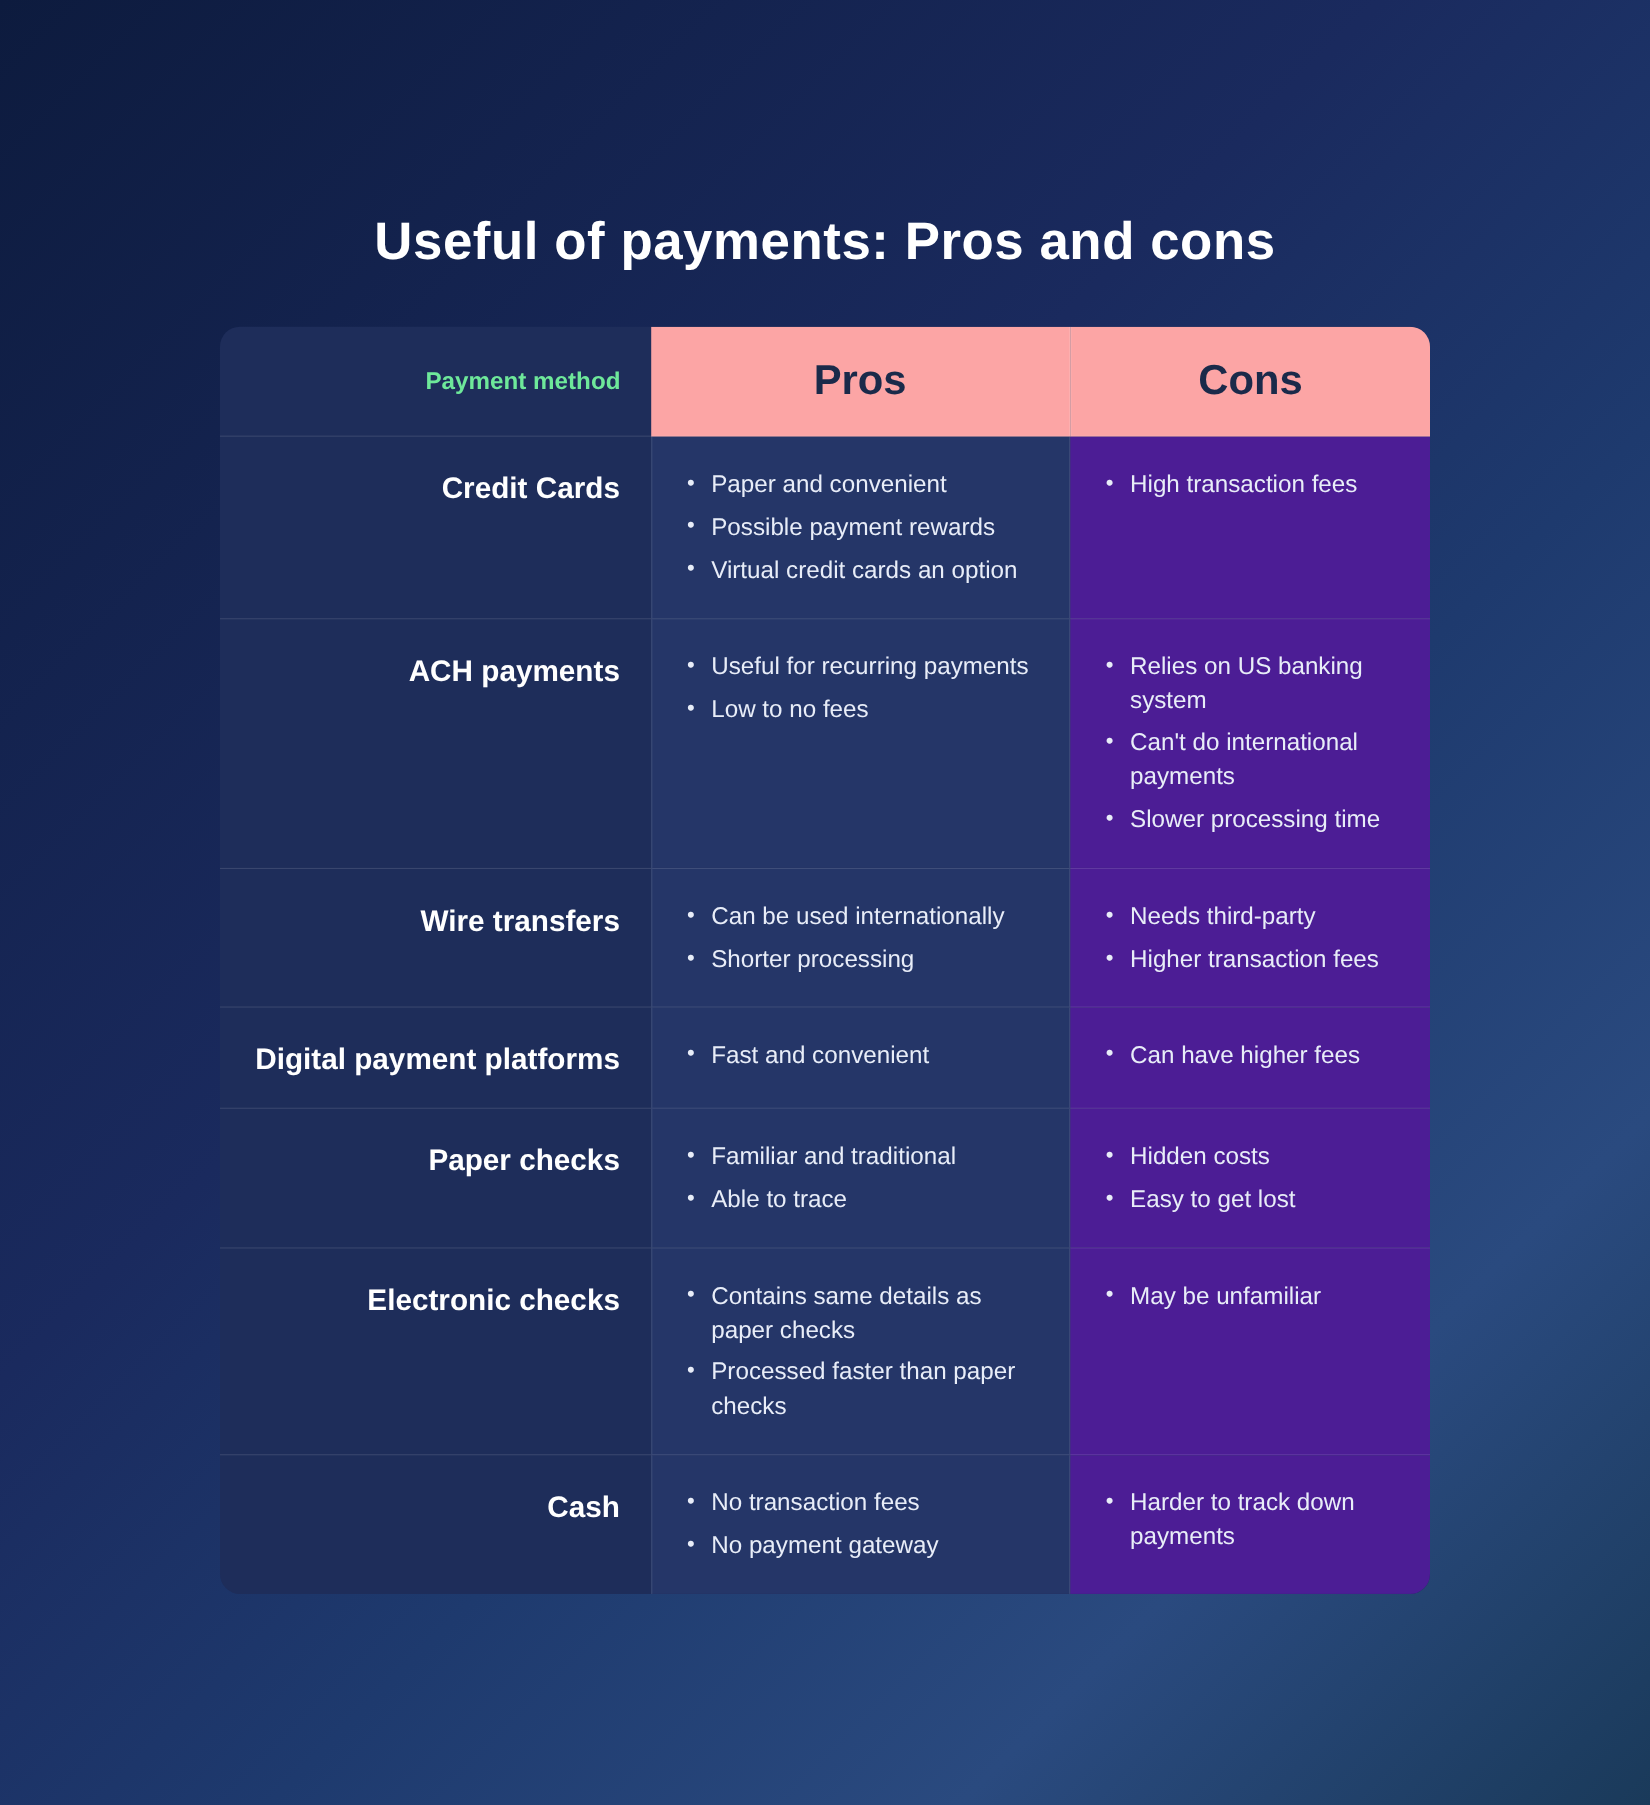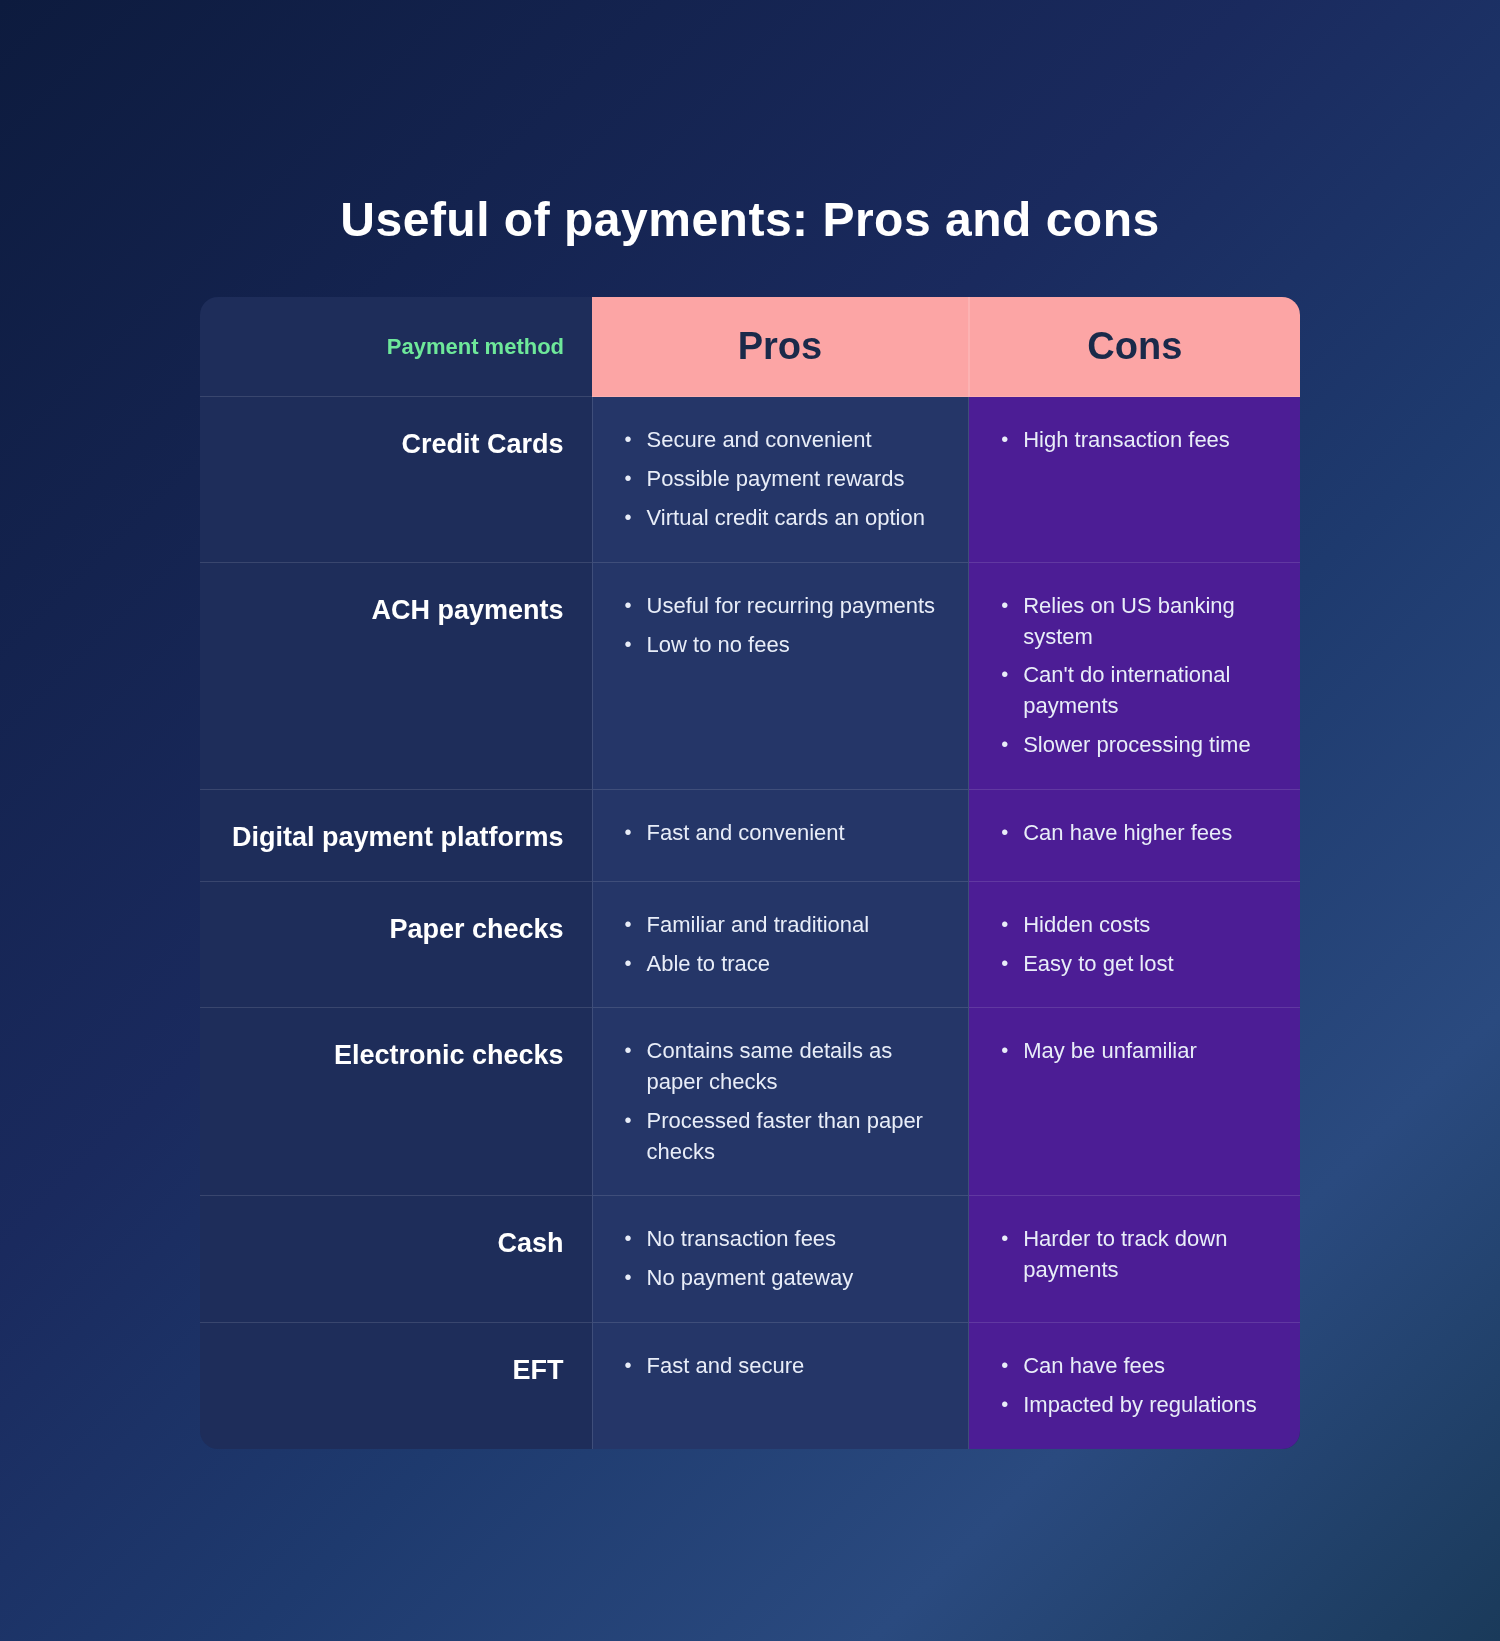--- a/index.html
+++ b/index.html
@@ -142,21 +142,21 @@
           <th class="method-header">Payment method</th>
           <th class="pros-header">Pros</th>
           <th class="cons-header">Cons</th>
         </tr>
       </thead>
       <tbody id="table-body">
       <tr>
             <td class="method-cell">Credit Cards</td>
             <td class="pros-cell">
               <ul class="bullet-list">
-                <li>Secure and convenient</li>
+                <li>Paper and convenient</li>
                 <li>Possible payment rewards</li>
                 <li>Virtual credit cards an option</li>
               </ul>
             </td>
             <td class="cons-cell">
               <ul class="bullet-list">
                 <li>High transaction fees</li>
               </ul>
             </td>
           </tr>
@@ -170,20 +170,35 @@
             </td>
             <td class="cons-cell">
               <ul class="bullet-list">
                 <li>Relies on US banking system</li>
                 <li>Can't do international payments</li>
                 <li>Slower processing time</li>
               </ul>
             </td>
           </tr>
           <tr>
+            <td class="method-cell">Wire transfers</td>
+            <td class="pros-cell">
+              <ul class="bullet-list">
+                <li>Can be used internationally</li>
+                <li>Shorter processing</li>
+              </ul>
+            </td>
+            <td class="cons-cell">
+              <ul class="bullet-list">
+                <li>Needs third-party</li>
+                <li>Higher transaction fees</li>
+              </ul>
+            </td>
+          </tr>
+          <tr>
             <td class="method-cell">Digital payment platforms</td>
             <td class="pros-cell">
               <ul class="bullet-list">
                 <li>Fast and convenient</li>
               </ul>
             </td>
             <td class="cons-cell">
               <ul class="bullet-list">
                 <li>Can have higher fees</li>
               </ul>
@@ -222,33 +237,19 @@
             <td class="method-cell">Cash</td>
             <td class="pros-cell">
               <ul class="bullet-list">
                 <li>No transaction fees</li>
                 <li>No payment gateway</li>
               </ul>
             </td>
             <td class="cons-cell">
               <ul class="bullet-list">
                 <li>Harder to track down payments</li>
-              </ul>
-            </td>
-          </tr>
-          <tr>
-            <td class="method-cell">EFT</td>
-            <td class="pros-cell">
-              <ul class="bullet-list">
-                <li>Fast and secure</li>
-              </ul>
-            </td>
-            <td class="cons-cell">
-              <ul class="bullet-list">
-                <li>Can have fees</li>
-                <li>Impacted by regulations</li>
               </ul>
             </td>
           </tr>
         </tbody>
     </table>
   </div>
 </div>
 
 </body></html>

